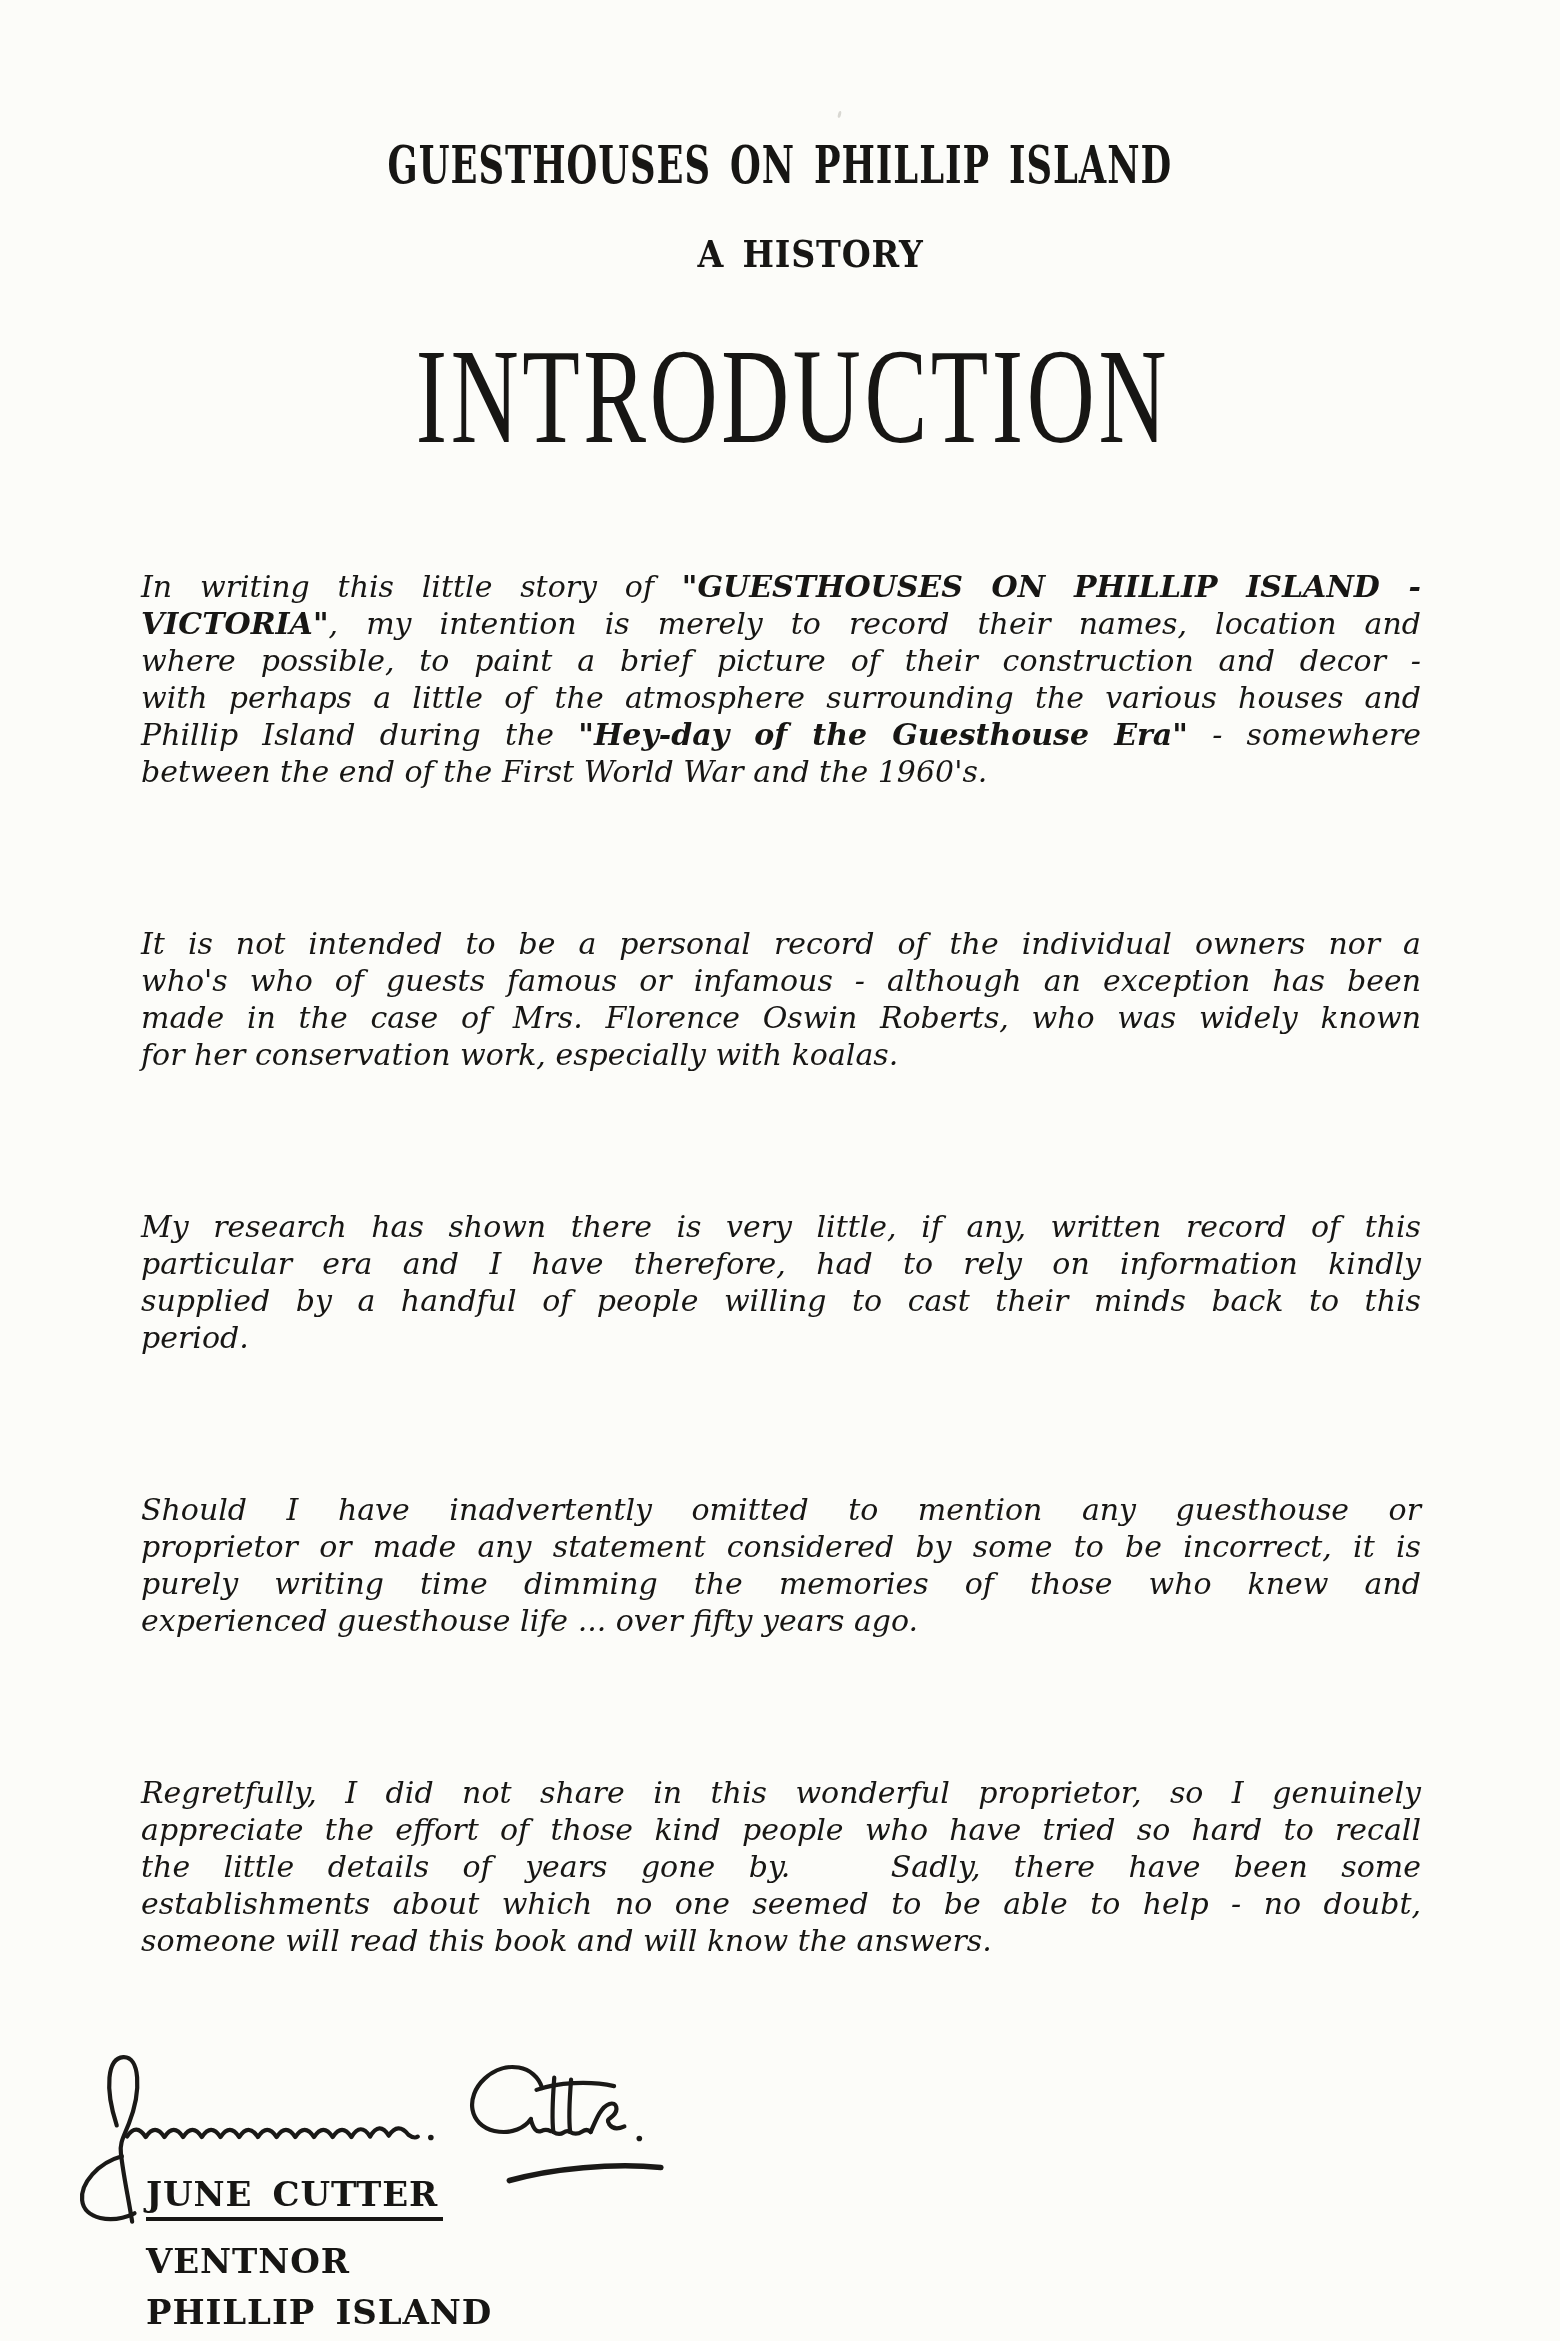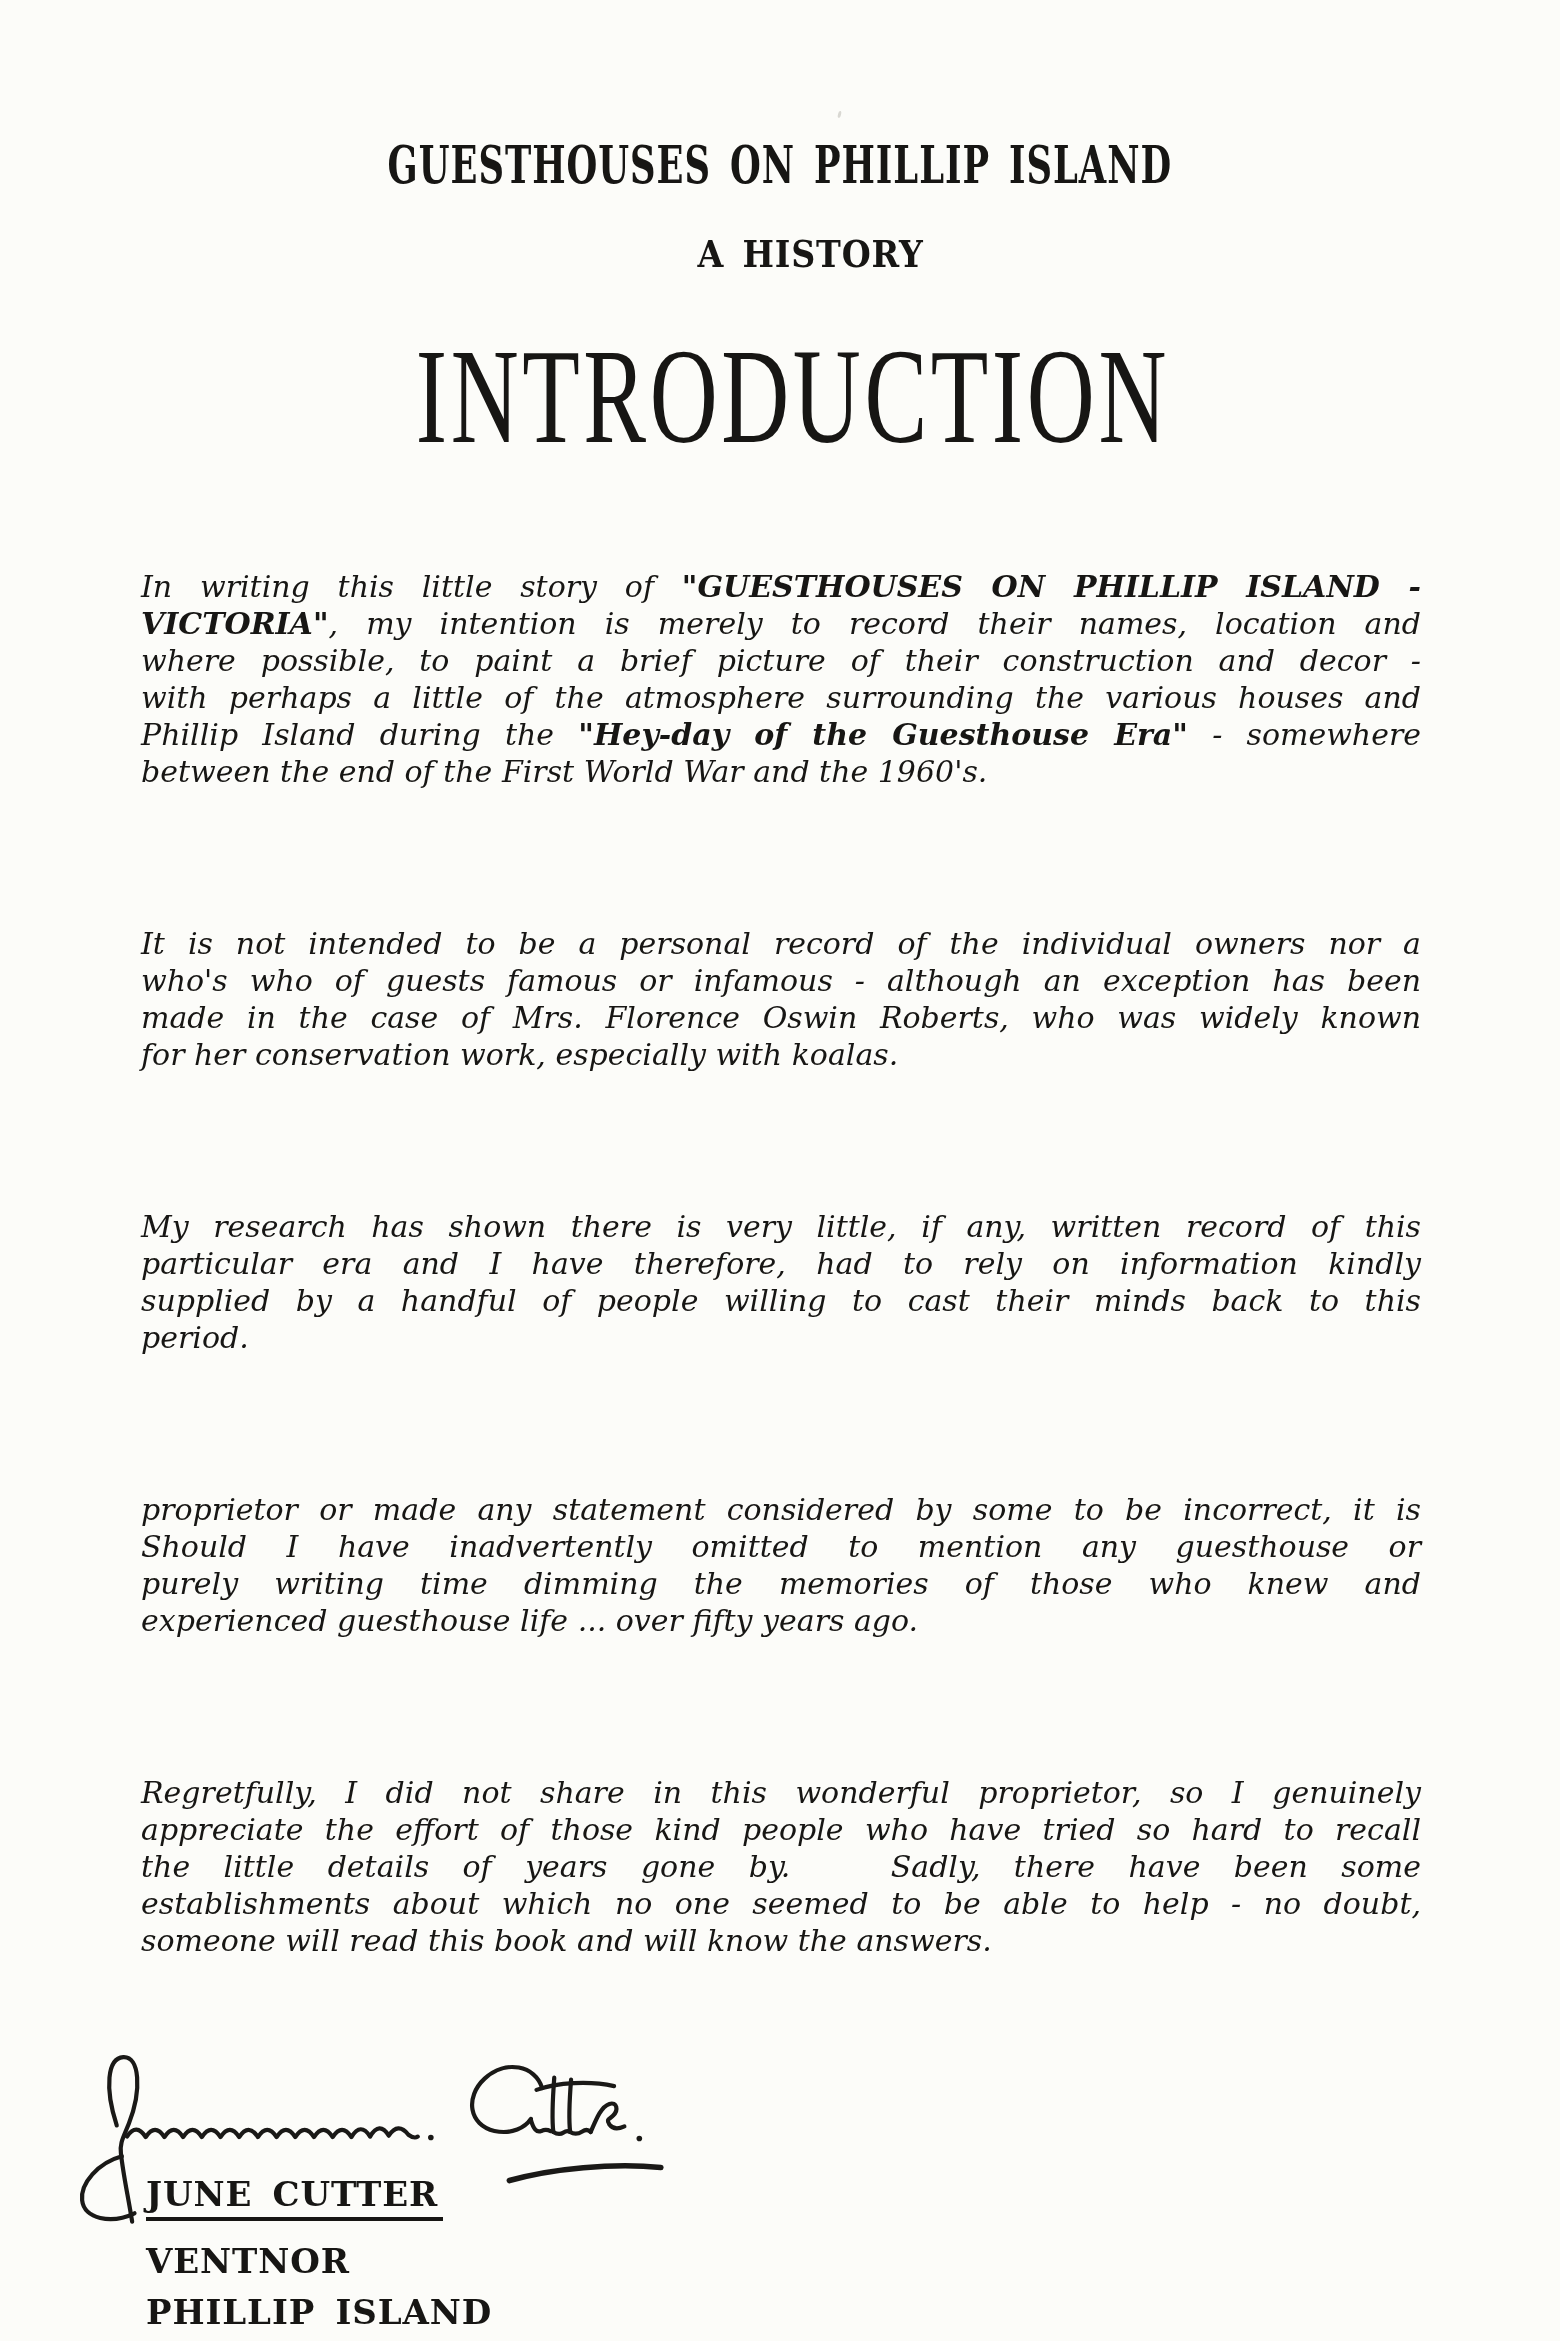--- a/index.html
+++ b/index.html
@@ -101,22 +101,22 @@
         <div class="line"><span>made in the case of Mrs. Florence Oswin Roberts, who was widely known</span></div>
         <div class="line last"><span>for her conservation work, especially with koalas.</span></div>
       </div>
       <div class="para">
         <div class="line"><span>My research has shown there is very little, if any, written record of this</span></div>
         <div class="line"><span>particular era and I have therefore, had to rely on information kindly</span></div>
         <div class="line"><span>supplied by a handful of people willing to cast their minds back to this</span></div>
         <div class="line last"><span>period.</span></div>
       </div>
       <div class="para">
+        <div class="line"><span>Should I have inadvertently omitted to mention any guesthouse or</span></div>
         <div class="line"><span>proprietor or made any statement considered by some to be incorrect, it is</span></div>
-        <div class="line"><span>Should I have inadvertently omitted to mention any guesthouse or</span></div>
         <div class="line"><span>purely writing time dimming the memories of those who knew and</span></div>
         <div class="line last"><span>experienced guesthouse life ... over fifty years ago.</span></div>
       </div>
       <div class="para">
         <div class="line"><span>Regretfully, I did not share in this wonderful proprietor, so I genuinely</span></div>
         <div class="line"><span>appreciate the effort of those kind people who have tried so hard to recall</span></div>
         <div class="line"><span>the little details of years gone by.&nbsp;&nbsp; Sadly, there have been some</span></div>
         <div class="line"><span>establishments about which no one seemed to be able to help - no doubt,</span></div>
         <div class="line last"><span>someone will read this book and will know the answers.</span></div>
       </div>

